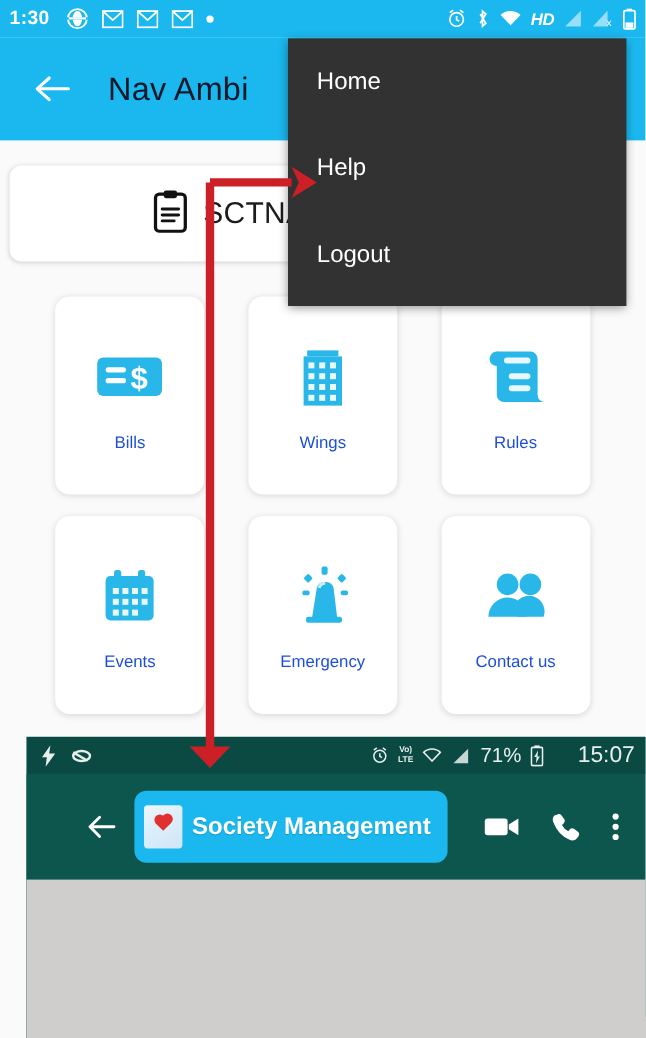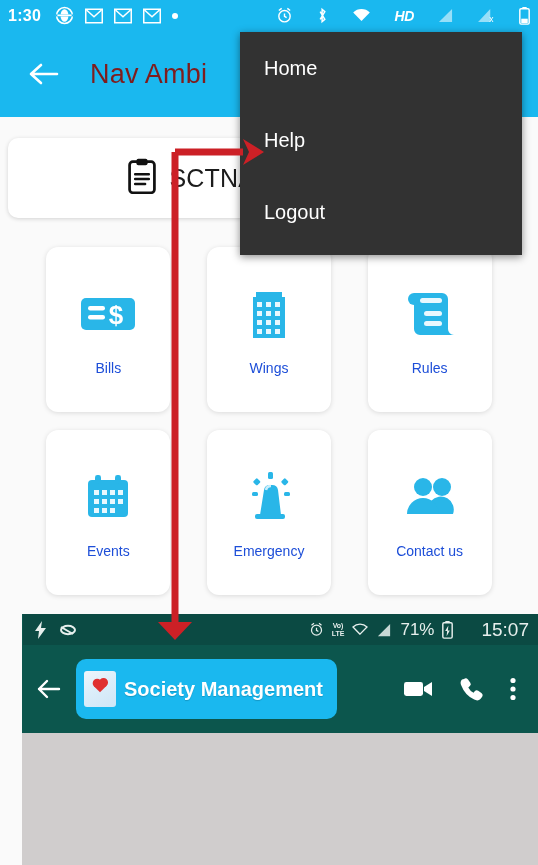--- a/index.html
+++ b/index.html
@@ -12,33 +12,33 @@
   #screen { position:relative; width:538px; height:865px; background:#fafafa; }
 
   
   #statusbar {
     position:absolute; left:0; top:0; width:538px; height:31px;
     background:#1ab8ef; display:flex; align-items:center;
     padding:0 8px 0 8px; color:#ffffff;
   }
   #statusbar .clock { font-size:16px; font-weight:700; letter-spacing:.3px; }
   #statusbar .left-icons { display:flex; align-items:center; gap:11px; margin-left:14px; }
-  #statusbar .right-icons { margin-left:auto; display:flex; align-items:center; gap:23px; }
+  #statusbar .right-icons { margin-left:auto; display:flex; align-items:center; gap:7px; }
   .sbicon { display:inline-flex; align-items:center; justify-content:center; }
   .hd-txt { font-size:14px; font-weight:700; font-style:italic; letter-spacing:-.3px; }
   .dot-ind { width:6px; height:6px; border-radius:50%; background:#ffffff; display:inline-block; }
 
   
   #appbar {
     position:absolute; left:0; top:31px; width:538px; height:86px;
     background:#1ab8ef; display:flex; align-items:center;
   }
   #appbar .back { margin-left:26px; width:36px; height:36px; display:flex; align-items:center; justify-content:center; }
   #appbar .title {
-    margin-left:28px; color:#7f1d1d; font-size:27px; font-weight:400;
+    margin-left:28px; color:#0f172a; font-size:27px; font-weight:400;
     white-space:nowrap; letter-spacing:.2px;
   }
 
   
   #menu {
     position:absolute; left:240px; top:32px; width:282px; height:223px;
     background:#323232; z-index:40; box-shadow:0 2px 8px rgba(0,0,0,.45);
   }
   #menu .mi {
     height:72px; display:flex; align-items:center; padding-left:24px;
@@ -83,21 +83,21 @@
     color:#e7efed;
   }
   #wa-status .wleft { display:flex; align-items:center; gap:12px; }
   #wa-status .wright { margin-left:auto; display:flex; align-items:center; gap:8px; }
   #wa-status .pct { font-size:17px; font-weight:400; }
   #wa-status .wtime { font-size:19px; font-weight:400; margin-left:20px; }
   .volte { font-size:7px; line-height:7.5px; font-weight:700; text-align:center; }
 
   #wa-header {
     position:absolute; left:0; top:31px; width:516px; height:88px;
-    background:#0c564d; display:flex; align-items:center;
+    background:#0c564d; display:flex; align-items:center;padding-left:36px;
   }
   #wa-header .wback { margin-left:12px; width:30px; display:flex; align-items:center; justify-content:center; }
   #wa-contact {
     margin-left:12px; background:#1ab8ef; border-radius:10px;
     height:60px; display:flex; align-items:center; padding:0 14px 0 8px; gap:8px;
   }
   #wa-avatar {
     width:32px; height:36px; border-radius:3px; flex:none;
     background:linear-gradient(150deg,#eef6fb 0%,#dceefa 45%,#cfe6f7 100%);
     position:relative; overflow:hidden;

